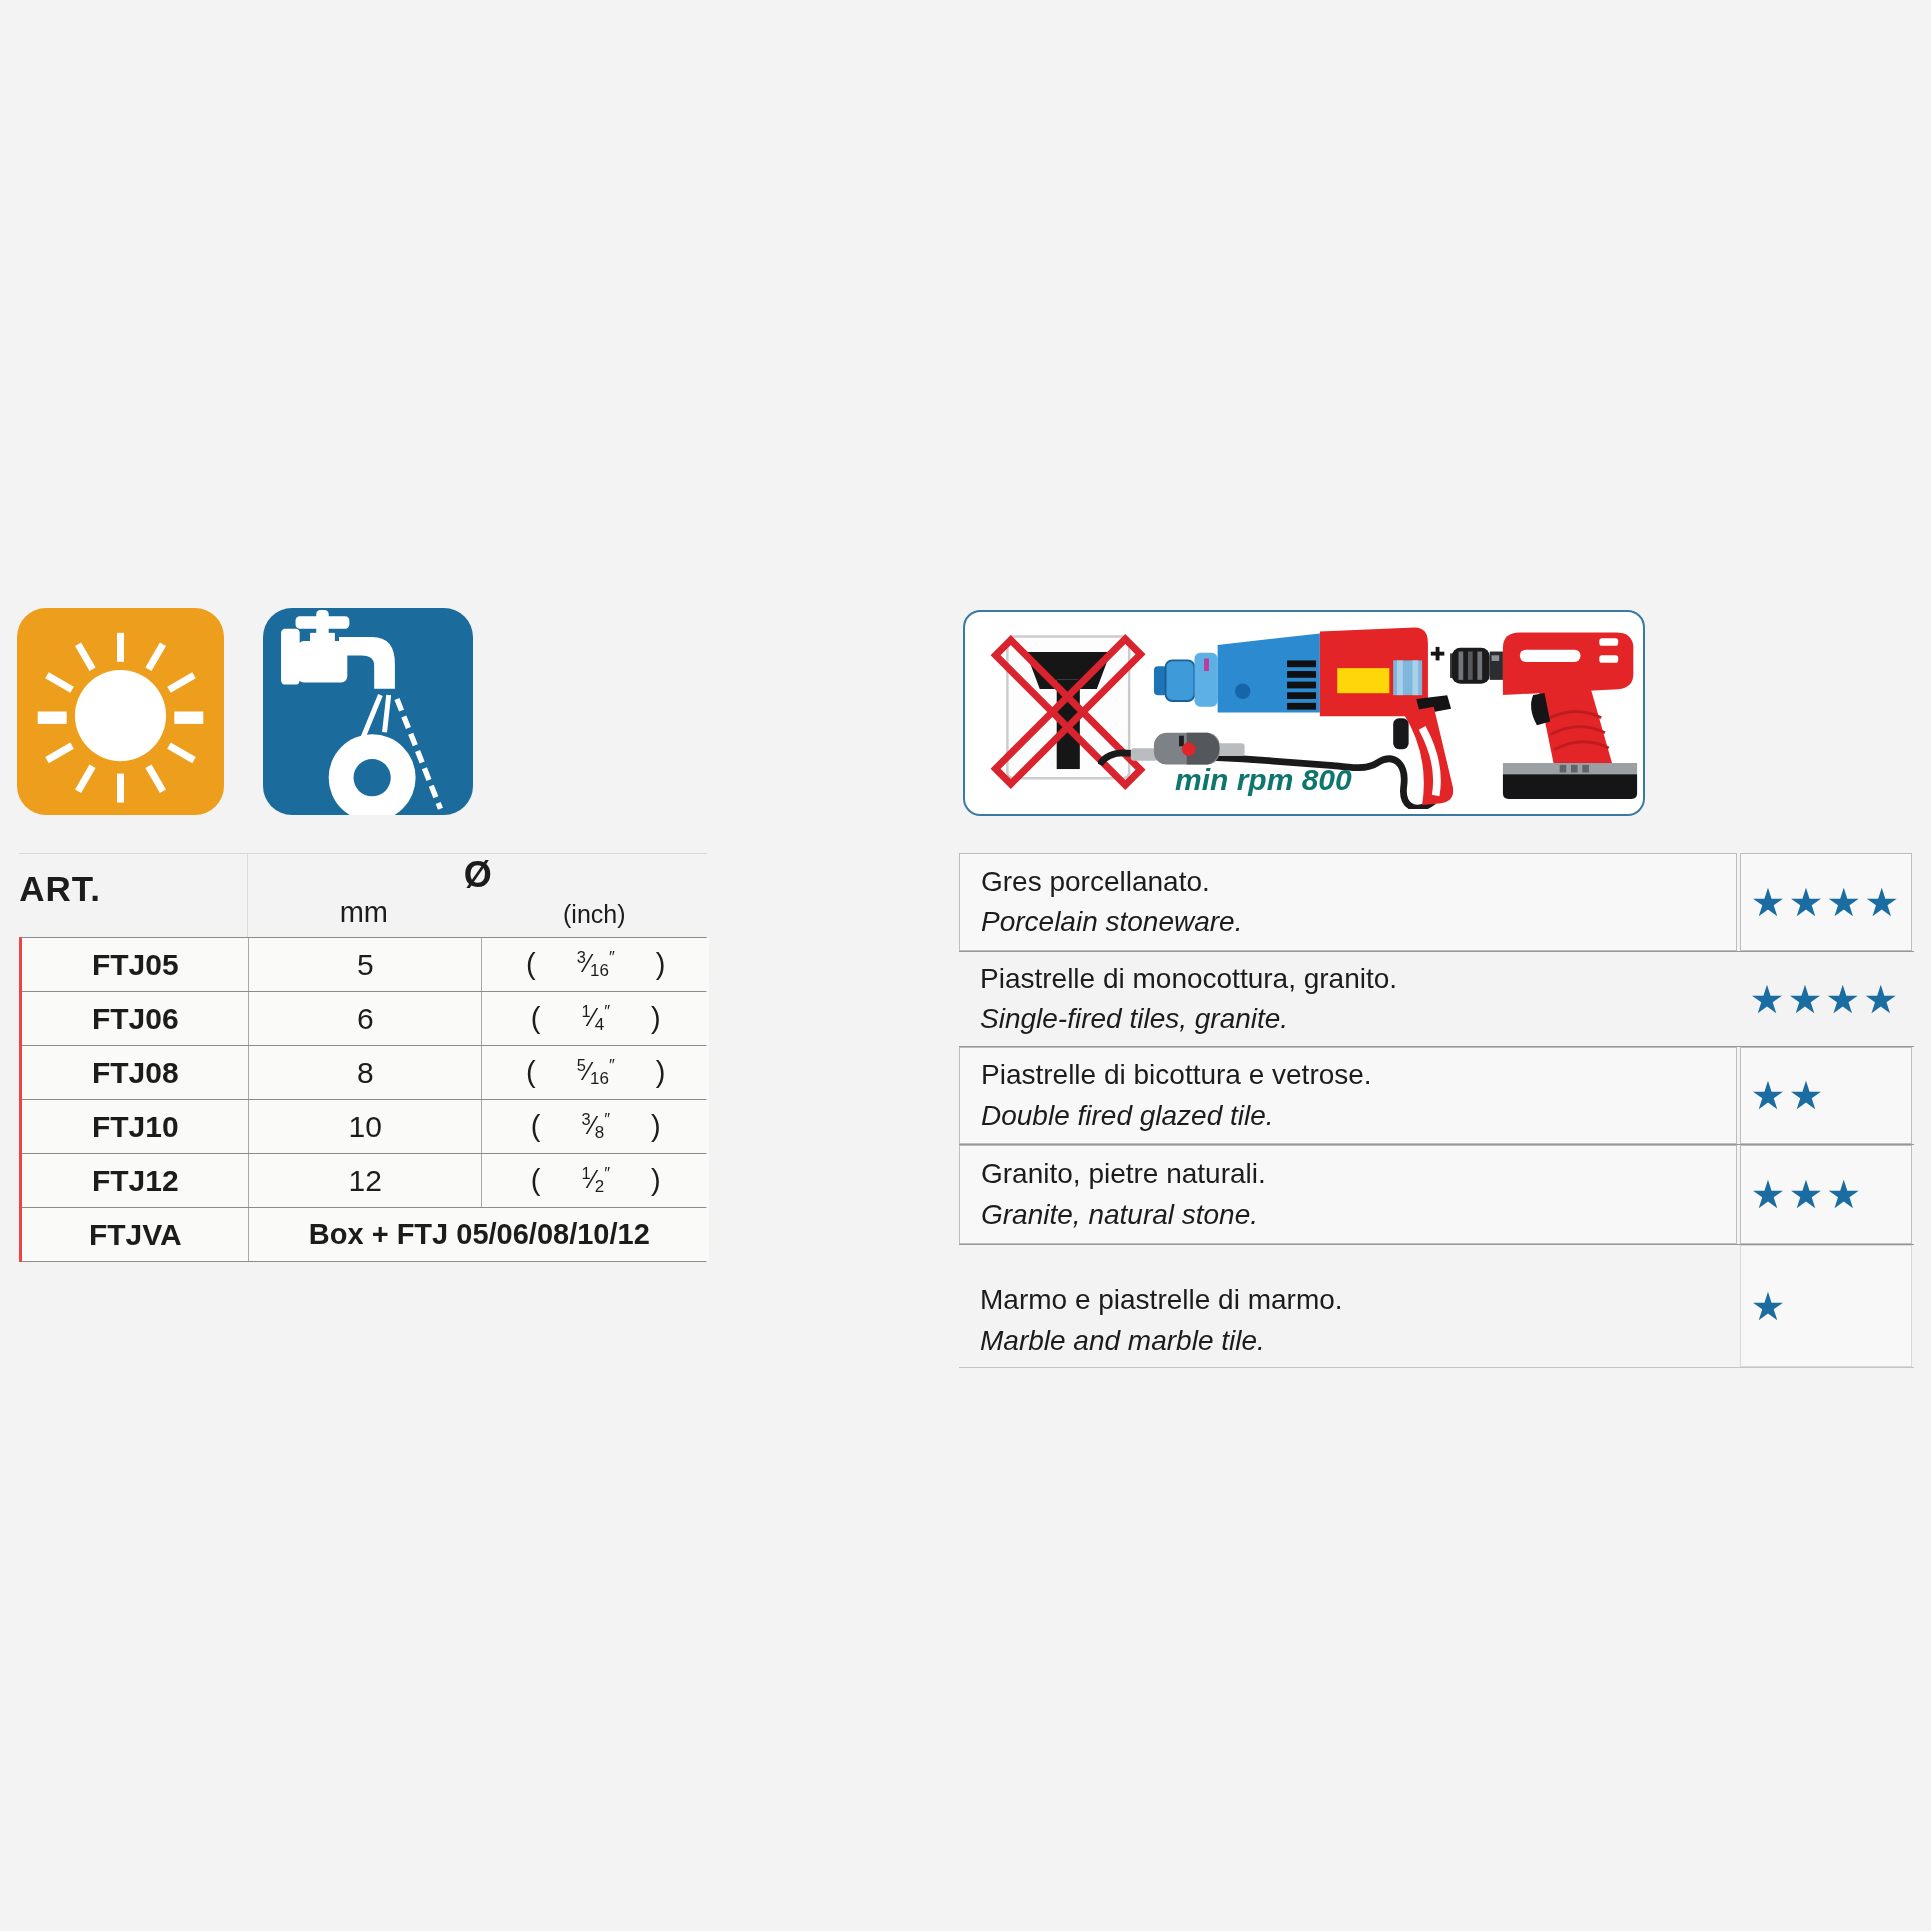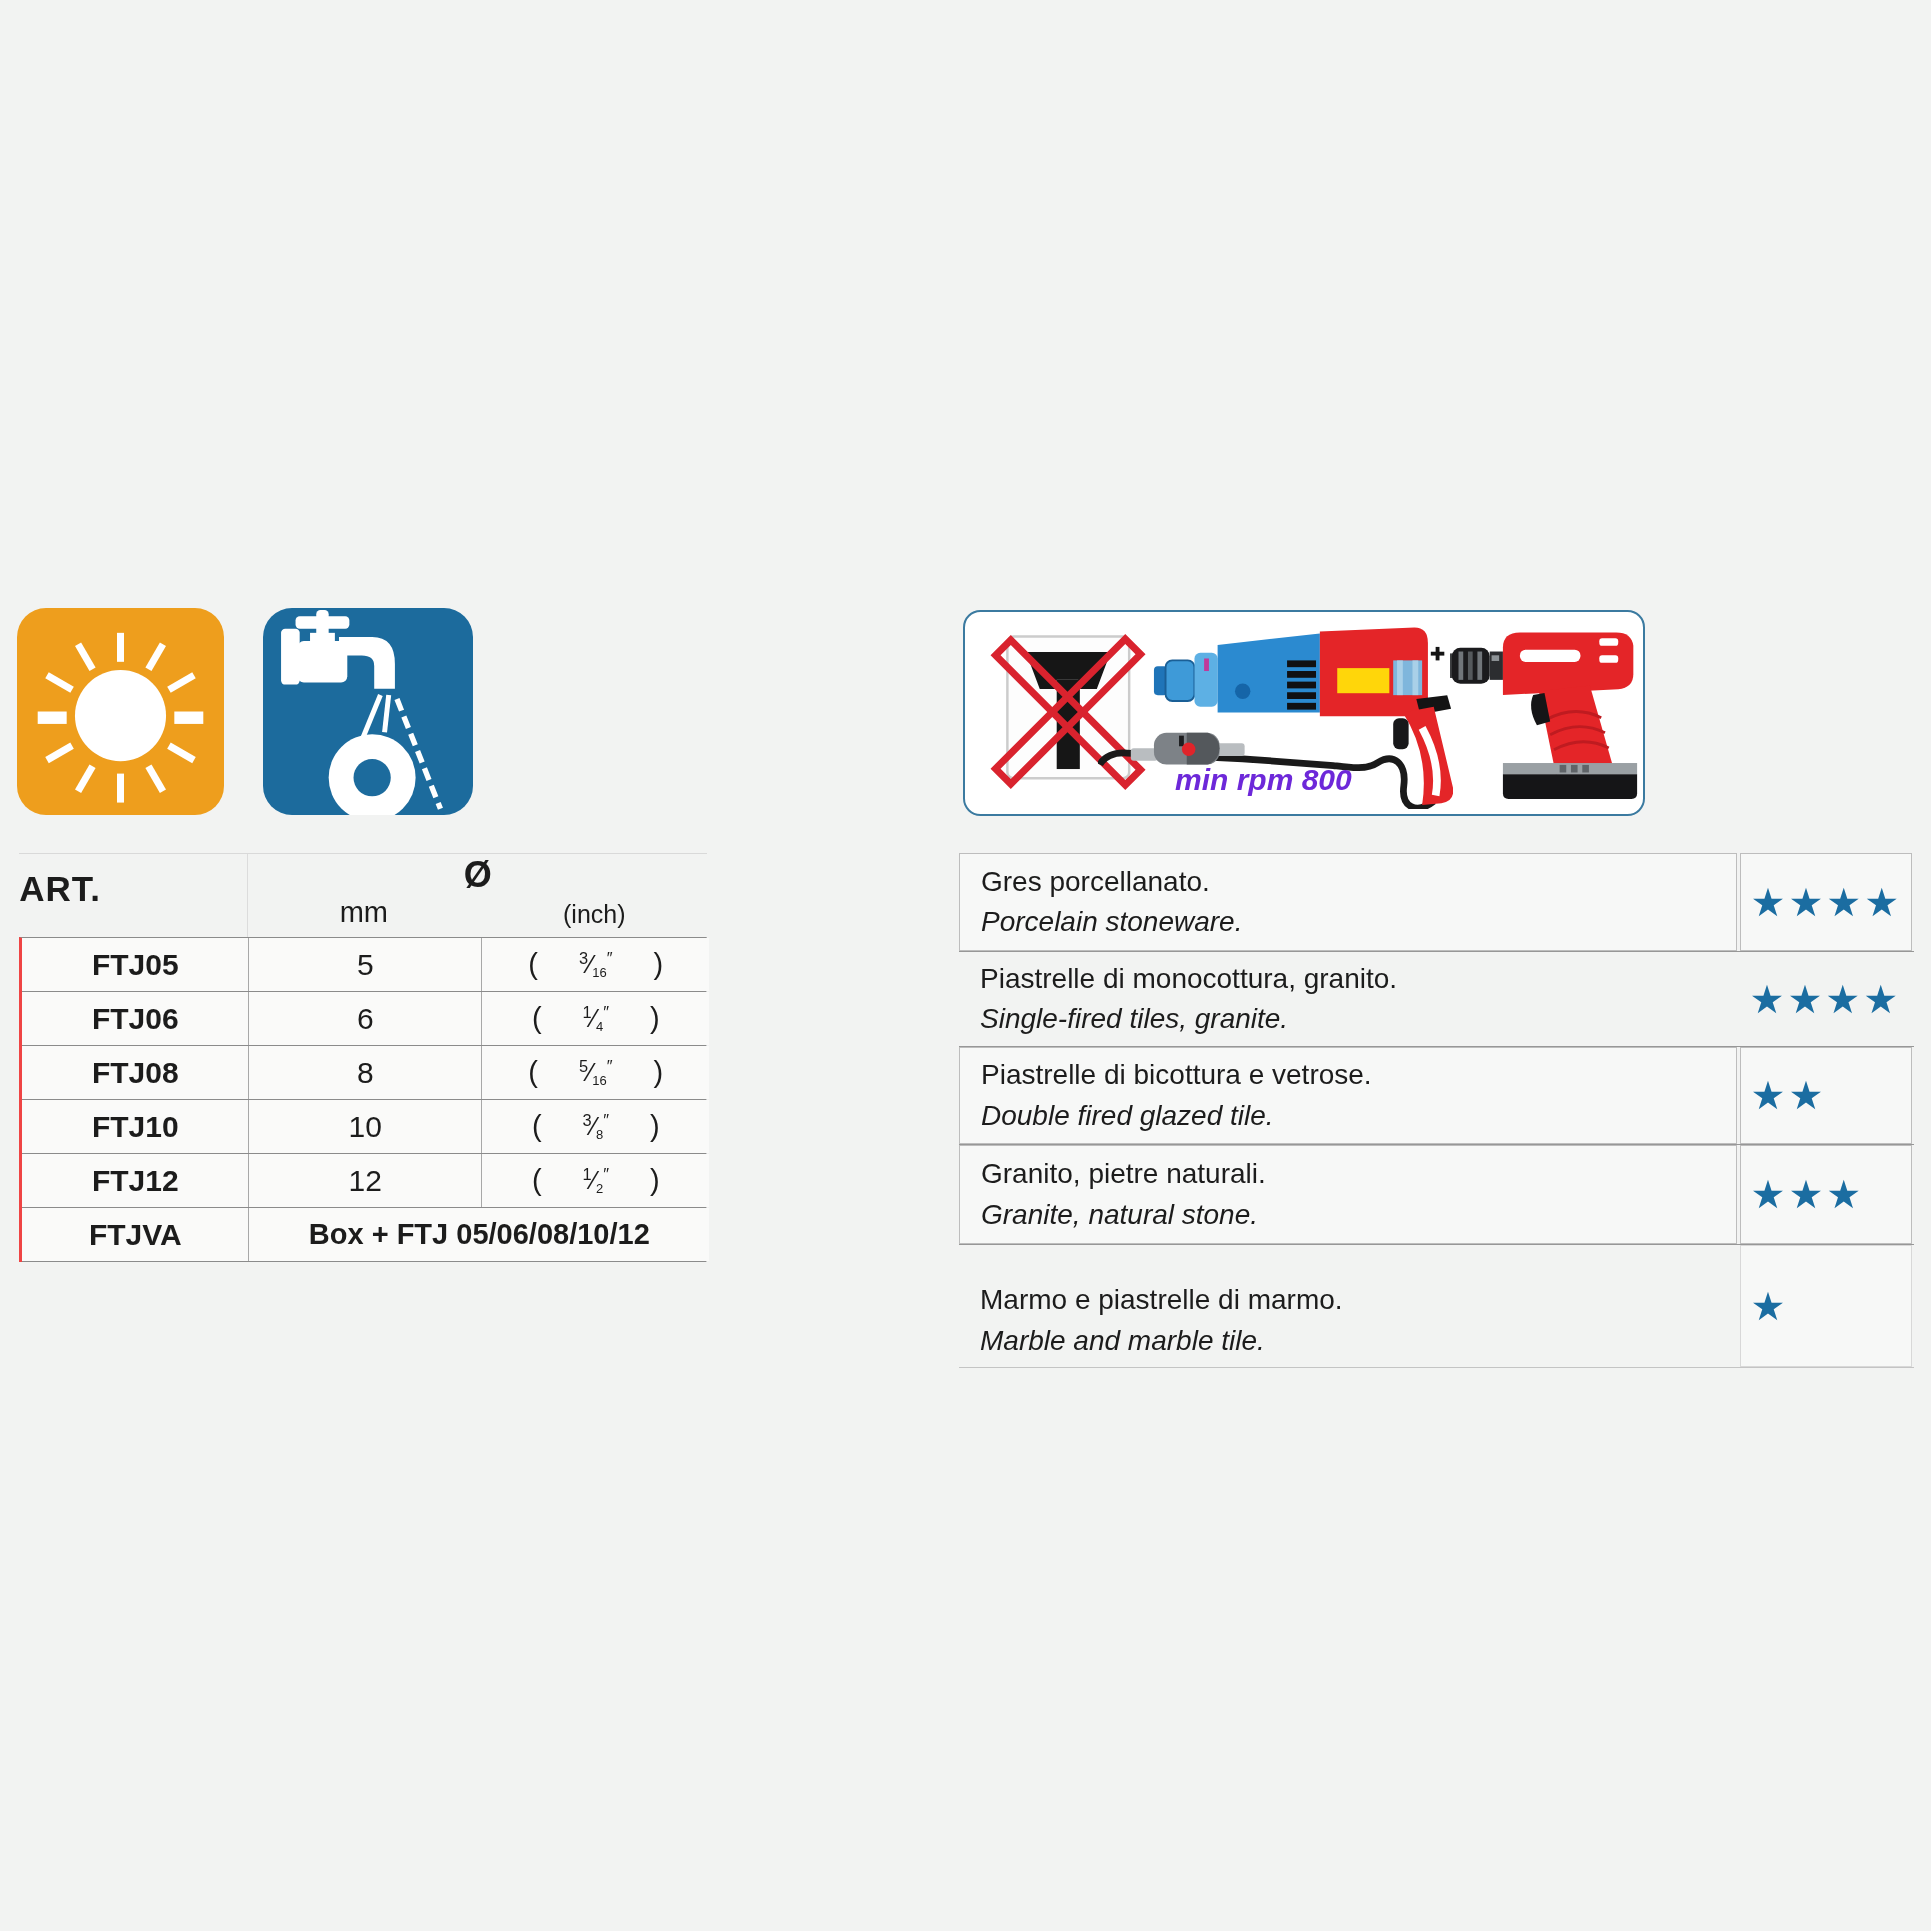--- a/index.html
+++ b/index.html
@@ -23,31 +23,31 @@
 
   #spec-rows { border-top:1.9px solid #8b8b8b; border-left:3px solid #ef4444; border-right:1px solid #c9c9c9; }
   .srow { display:grid; grid-template-columns:227px 233px 227px; border-bottom:1.9px solid #8b8b8b; }
   .scell { height:53px; display:flex; align-items:center; justify-content:center; background:#fafaf9; box-sizing:border-box; }
   .scell.art { border-right:1.9px solid #a8a8a8; font-weight:bold; font-size:30px; }
   .scell.mmv { border-right:1.9px solid #a8a8a8; font-size:30px; }
   .scell.combo { grid-column:2 / 4; font-weight:bold; font-size:29px; }
   .scell.inch { column-gap:41px; font-size:29px; }
   .fr { font-size:25px; }
   .fr sup { font-size:16.4px; vertical-align:8.7px; }
-  .fr sub { font-size:13px; vertical-align:-4.8px; }
+  .fr sub { font-size:17px; vertical-align:-4.8px; }
   .fr .pr { font-size:16.4px; vertical-align:8.7px; }
 
   
   #usage-box { position:absolute; left:963px; top:610px; width:682px; height:206px; background:#ffffff;
                border:2.9px solid #3b7aa0; border-radius:17.4px; box-sizing:border-box; }
   #no-hammer { position:absolute; left:9.7px; top:9.7px; width:185px; height:180px; }
   #no-hammer svg { width:100%; height:100%; }
   #corded-drill { position:absolute; left:133px; top:3.9px; width:355px; height:193px; }
   #cordless-drill { position:absolute; left:485px; top:11.6px; width:189px; height:176px; }
-  #min-rpm { position:absolute; left:210px; top:151px; width:251px; font-size:30px; font-weight:bold; font-style:italic; color:#6d28d9; }
+  #min-rpm { position:absolute; left:210px; top:151px; width:251px; font-size:30px; font-weight:bold; font-style:italic; color:#0f766e; }
 
   
   #ratings { position:absolute; left:959px; top:853px; width:955px; color:#1c1c1c; }
   .rrow { display:flex; align-items:stretch; box-sizing:border-box; }
   .rrow + .rrow { border-top:1.9px solid #979797; }
   .rtext { width:778px; display:flex; flex-direction:column; justify-content:center; row-gap:8.7px; padding-left:21px; box-sizing:border-box; }
   .rstars { width:172px; margin-left:2.9px; display:flex; align-items:center; padding-left:9.7px; box-sizing:border-box;
             font-size:39px; letter-spacing:2.9px; line-height:1; }
   .rrow.bordered .rtext, .rrow.bordered .rstars { background:#f7f8f7; border:1px solid #bdbdbd; }
   .rrow.last { border-bottom:1px solid #c4c4c4; }

